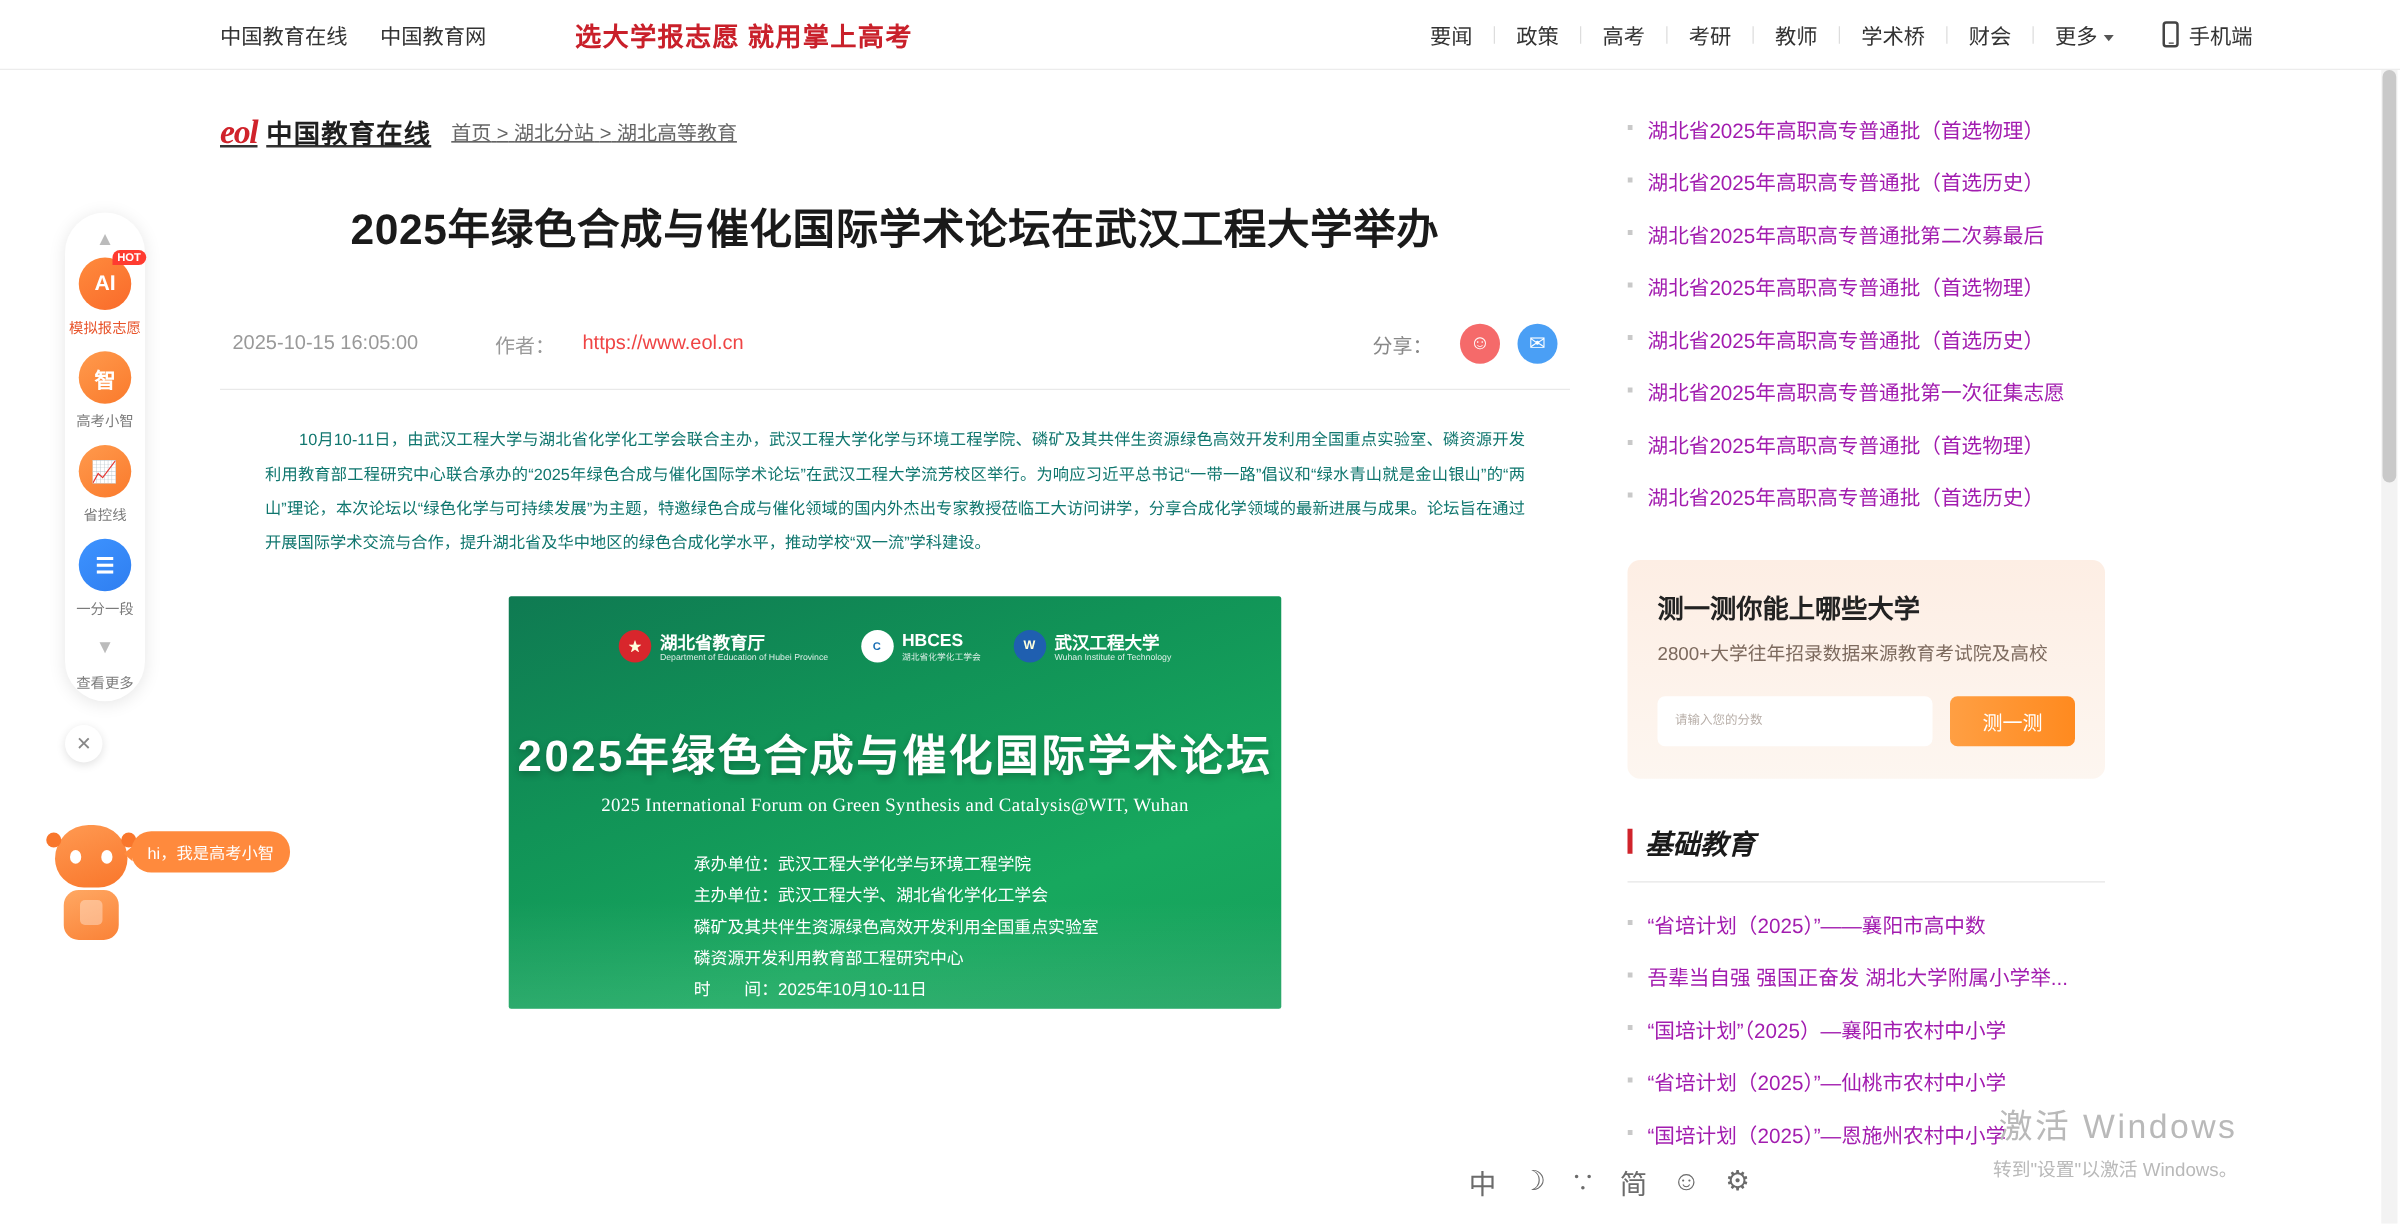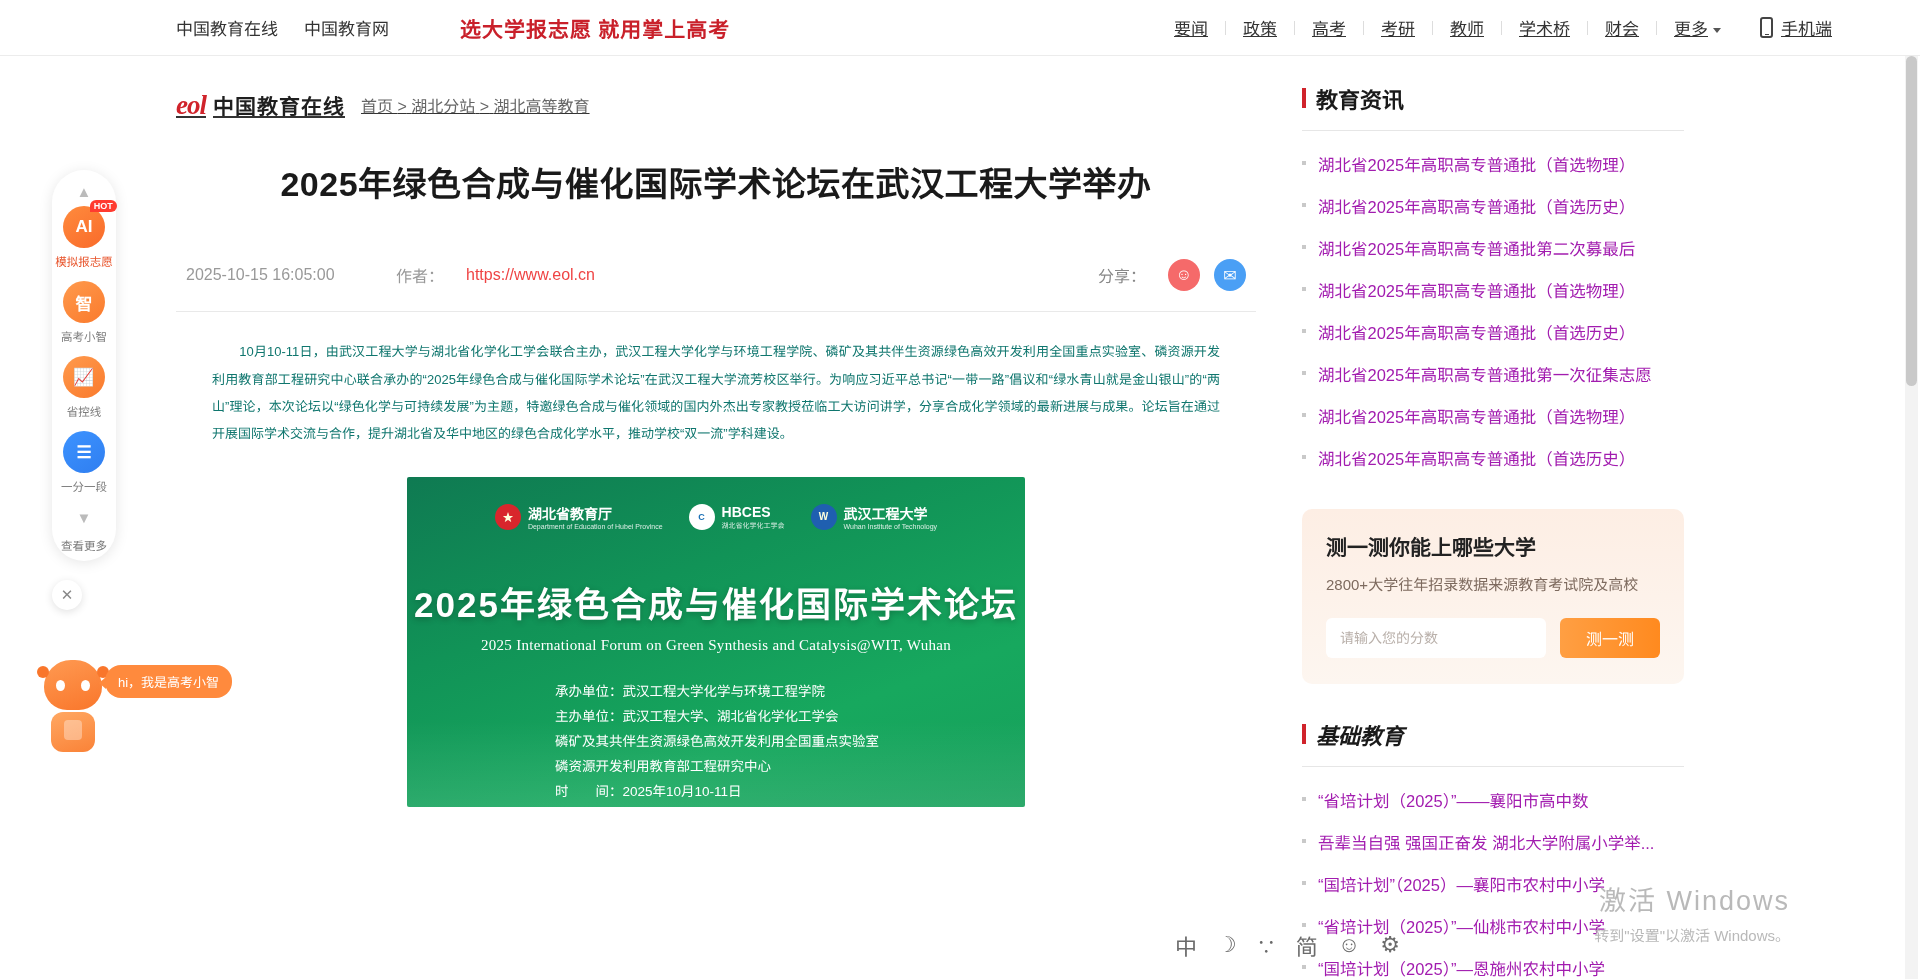--- a/index.html
+++ b/index.html
@@ -31,24 +31,23 @@
     font-weight: bold;
     font-size: 21px;
     letter-spacing: 1px;
     white-space: nowrap;
     font-family: "Liberation Serif", serif;
   }
   .topnav-right {
     display: flex;
     align-items: center;
     margin-left: auto;
-    margin-right: 88px;
+    margin-right: 118px;
     gap: 0px;
     font-size: 17px;
-    text-decoration: underline;
   }
   .topnav-right .nav-item {
     color: #333;
     text-decoration: none;
     padding: 0 17px;
     white-space: nowrap;
   }
   .topnav-right .sep {
     width: 1px; height: 14px; background: #ddd;
   }
@@ -222,21 +221,21 @@
     margin-top: 30px;
     background: linear-gradient(180deg,#fdeee4 0%, #fdf6f0 100%);
     border-radius: 10px;
     padding: 22px 24px 26px 24px;
   }
   .score-title { font-size: 21px; font-weight: bold; color:#222; }
   .score-desc { font-size: 15px; color:#7d6a5e; margin-top: 12px; line-height: 1.65; }
   .score-row { display:flex; gap: 14px; margin-top: 20px; }
   .score-input {
     flex: 1; height: 40px; border: none; border-radius: 6px;
-    background: #fff; padding: 0 14px; font-size: 14px; color:#333;
+    background: #fff; padding: 0 14px; font-size: 10px; color:#333;
     outline: none; font-family: "Liberation Sans", sans-serif;
   }
   .score-input::placeholder { color: #b9b0aa; }
   .score-btn {
     width: 100px; height: 40px; border: none; border-radius: 6px;
     background: linear-gradient(90deg,#ff9f43,#ff8a1f);
     color: #fff; font-size: 16px; cursor: pointer;
     font-family: "Liberation Sans", sans-serif;
   }
 
@@ -442,24 +441,20 @@
           <div class="ln">磷矿及其共伴生资源绿色高效开发利用全国重点实验室</div>
           <div class="ln">磷资源开发利用教育部工程研究中心</div>
           <div class="ln">时　　间：2025年10月10-11日</div>
         </div>
       </div>
     </div>
   </div>
 
   <div class="right-col">
 
-    <div class="sec-head">
-      <span class="sec-bar"></span>
-      <span class="sec-title">教育资讯</span>
-    </div>
     <ul class="link-list">
       <li><a href="#">湖北省2025年高职高专普通批（首选物理）</a></li>
       <li><a href="#">湖北省2025年高职高专普通批（首选历史）</a></li>
       <li><a href="#">湖北省2025年高职高专普通批第二次募最后</a></li>
       <li><a href="#">湖北省2025年高职高专普通批（首选物理）</a></li>
       <li><a href="#">湖北省2025年高职高专普通批（首选历史）</a></li>
       <li><a href="#">湖北省2025年高职高专普通批第一次征集志愿</a></li>
       <li><a href="#">湖北省2025年高职高专普通批（首选物理）</a></li>
       <li><a href="#">湖北省2025年高职高专普通批（首选历史）</a></li>
     </ul>

